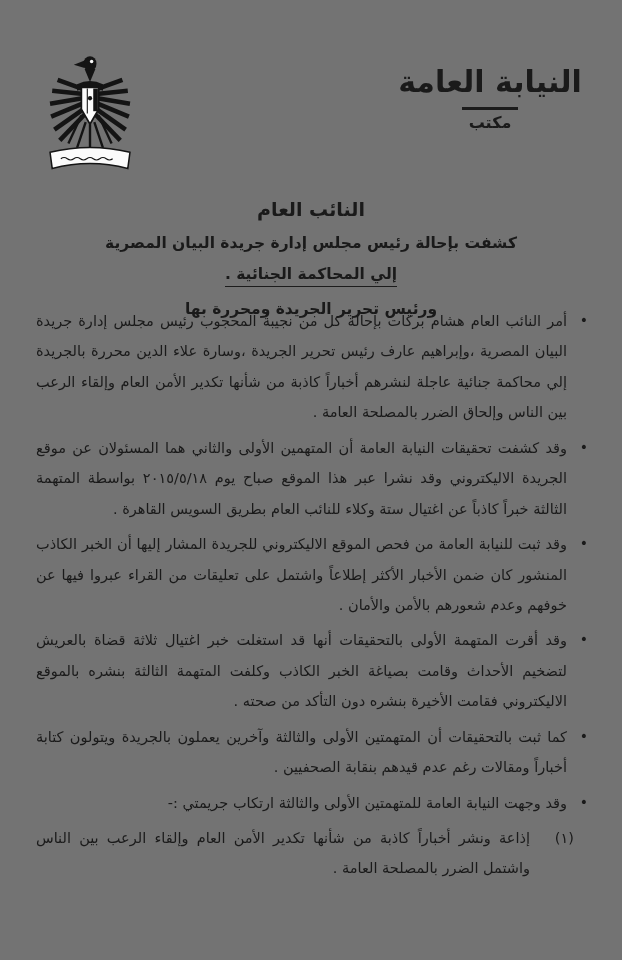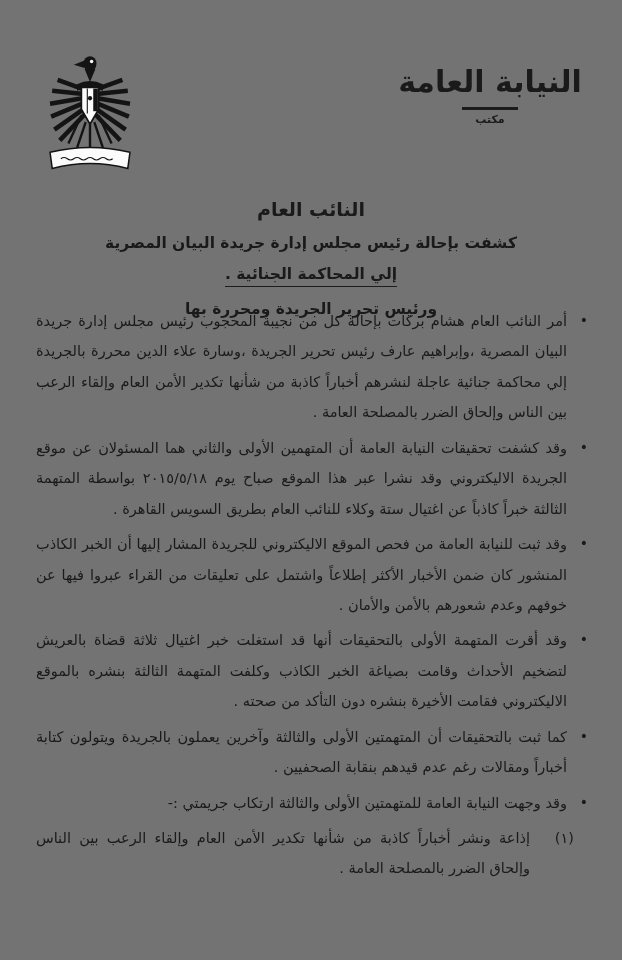--- a/index.html
+++ b/index.html
@@ -10,21 +10,21 @@
   }
   
   .emblem { position:absolute; top:52px; left:36px; width:108px; height:126px; }
   
   .letterhead {
     position:absolute; top:64px; right:22px; width:220px;
     text-align:center; direction:rtl;
   }
   .calligraphy { font-size:30px; font-weight:bold; line-height:1.2; letter-spacing:0.5px; }
   .mini-rule { width:56px; height:2.5px; background:#1c1c1c; margin:7px auto 3px; }
-  .office-label { font-size:11px; font-weight:bold; }
+  .office-label { font-size:16px; font-weight:bold; }
   .office-title { font-size:21px; font-weight:bold; margin-top:1px; }
   
   .title-block {
     position:absolute; top:162px; left:0; width:100%;
     text-align:center; direction:rtl;margin-top:36px;
   }
   .title-h1 { font-size:19px; font-weight:bold; margin:0 0 14px; }
   .title-line { font-size:15.5px; font-weight:600; margin:0 0 13px; }
   .title-underline { display:inline-block; border-bottom:1.6px solid #1c1c1c; padding-bottom:3px; }
   
@@ -130,17 +130,17 @@
       <span>كما ثبت بالتحقيقات أن المتهمتين الأولى والثالثة وآخرين يعملون بالجريدة ويتولون كتابة أخباراً ومقالات رغم عدم قيدهم بنقابة الصحفيين .</span>
     </div>
 
     <div class="bullet-para">
       <span class="bullet-marker">•</span>
       <span>وقد وجهت النيابة العامة للمتهمتين الأولى والثالثة ارتكاب جريمتي :-</span>
     </div>
 
     <div class="num-para">
       <span class="num-label">(١)</span>
-      <span>إذاعة ونشر أخباراً كاذبة من شأنها تكدير الأمن العام وإلقاء الرعب بين الناس وإلحاق الضرر بالمصلحة العامة .</span>
+      <span>إذاعة ونشر أخباراً كاذبة من شأنها تكدير الأمن العام وإلقاء الرعب بين الناس واشتمل الضرر بالمصلحة العامة .</span>
     </div>
 
   </div>
 </div>
 
 </body></html>

